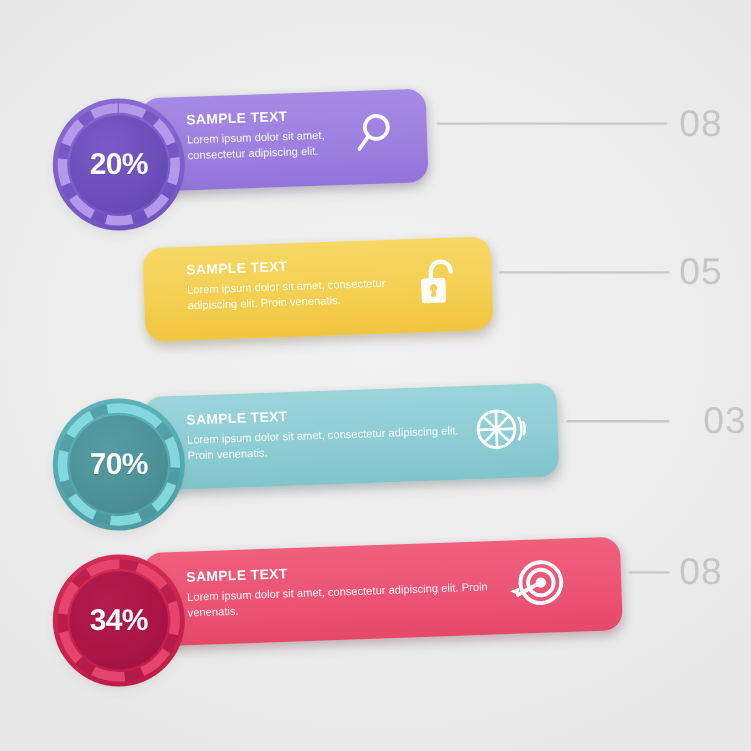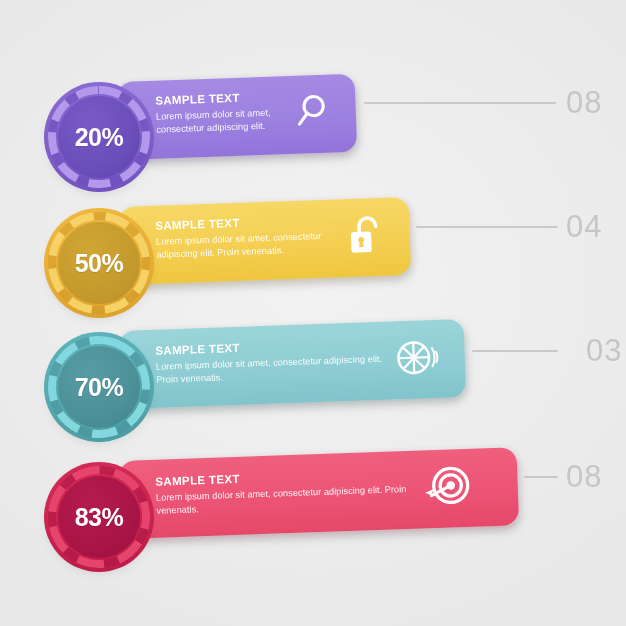--- a/index.html
+++ b/index.html
@@ -181,34 +181,23 @@
       <div class="bar-icon" style="left:228px; top:16px;">
         <svg width="38" height="44" viewBox="0 0 38 44" fill="none">
           <path d="M11.5 17.5 V12.2 C11.5 7.2 15.2 3.6 19.8 3.6 C24.4 3.6 28.1 7.2 28.1 12.2" stroke="#ffffff" stroke-width="3.6" fill="none" stroke-linecap="round"></path>
           <rect x="3.2" y="17.2" width="20.2" height="20.6" rx="2.6" fill="#ffffff"></rect>
           <circle cx="13.3" cy="25.3" r="2.9" fill="#f4cf52"></circle>
           <path d="M11.9 26.2 L14.7 26.2 L15.6 32.6 L11 32.6 Z" fill="#f4cf52"></path>
         </svg>
       </div>
     </div>
 
-    <div class="circle-wrap" style="left:44px; top:26px;">
-      <div class="circle-shadow"></div>
-      <div class="circle-outer" style="background:linear-gradient(170deg,#efb93e 0%,#e8ad34 55%,#dba02b 100%);"></div>
-      <svg class="circle-ring-svg" viewBox="0 0 110 110">
-        <circle cx="55" cy="55" r="47" fill="none" stroke="#cb9a2c" stroke-width="8" opacity=".5"></circle>
-        <circle cx="55" cy="55" r="47" fill="none" stroke="#f8d469" stroke-width="8" stroke-dasharray="24 13" stroke-linecap="butt" transform="rotate(-82 55 55)" opacity=".95"></circle>
-      </svg>
-      <div class="circle-inner" style="background:radial-gradient(circle at 38% 32%, #d0a634 0%, #c59a2d 60%, #b78c26 100%);">
-        <span class="pct-label">50%</span>
-      </div>
-    </div>
 
     <div class="connector" style="left:416px; top:44px; width:142px;"></div>
-    <div class="index-num" style="left:566px; top:29px;">04</div>
+    <div class="index-num" style="left:566px; top:29px;">05</div>
   </div>
 
   <div class="row" style="top:306px;">
     <div class="bar-shadow" style="left:122px; top:29px; width:345px; height:80px; transform:rotate(-2deg);"></div>
     <div class="bar" style="left:120px; top:25px; width:345px; height:78px; transform:rotate(-2deg); background:linear-gradient(180deg,#9ad5da 0%,#8ecdd3 55%,#81c4cb 100%); box-shadow:0 3px 7px rgba(30,90,100,.16);">
       <div class="bar-text" style="left:36px; top:15px; width:240px;">
         <p class="bar-title">SAMPLE TEXT</p>
         <p class="bar-desc">Lorem ipsum dolor sit amet, consectetur adipiscing elit. Proin venenatis.</p>
       </div>
       <div class="bar-icon" style="left:274px; top:15px;">
@@ -259,21 +248,21 @@
     </div>
 
     <div class="circle-wrap" style="left:44px; top:26px;">
       <div class="circle-shadow"></div>
       <div class="circle-outer" style="background:linear-gradient(170deg,#d42c57 0%,#c9234e 55%,#bb1b47 100%);"></div>
       <svg class="circle-ring-svg" viewBox="0 0 110 110">
         <circle cx="55" cy="55" r="47" fill="none" stroke="#aa1546" stroke-width="8" opacity=".5"></circle>
         <circle cx="55" cy="55" r="47" fill="none" stroke="#e8476f" stroke-width="8" stroke-dasharray="27 15" stroke-linecap="butt" transform="rotate(-70 55 55)" opacity=".95"></circle>
       </svg>
       <div class="circle-inner" style="background:radial-gradient(circle at 38% 32%, #b51b4e 0%, #a91546 60%, #9a0f3e 100%);">
-        <span class="pct-label">83%</span>
+        <span class="pct-label">34%</span>
       </div>
     </div>
 
     <div class="connector" style="left:524px; top:40px; width:34px;"></div>
     <div class="index-num" style="left:566px; top:25px;">08</div>
   </div>
 
 </div>
 
 </body></html>

